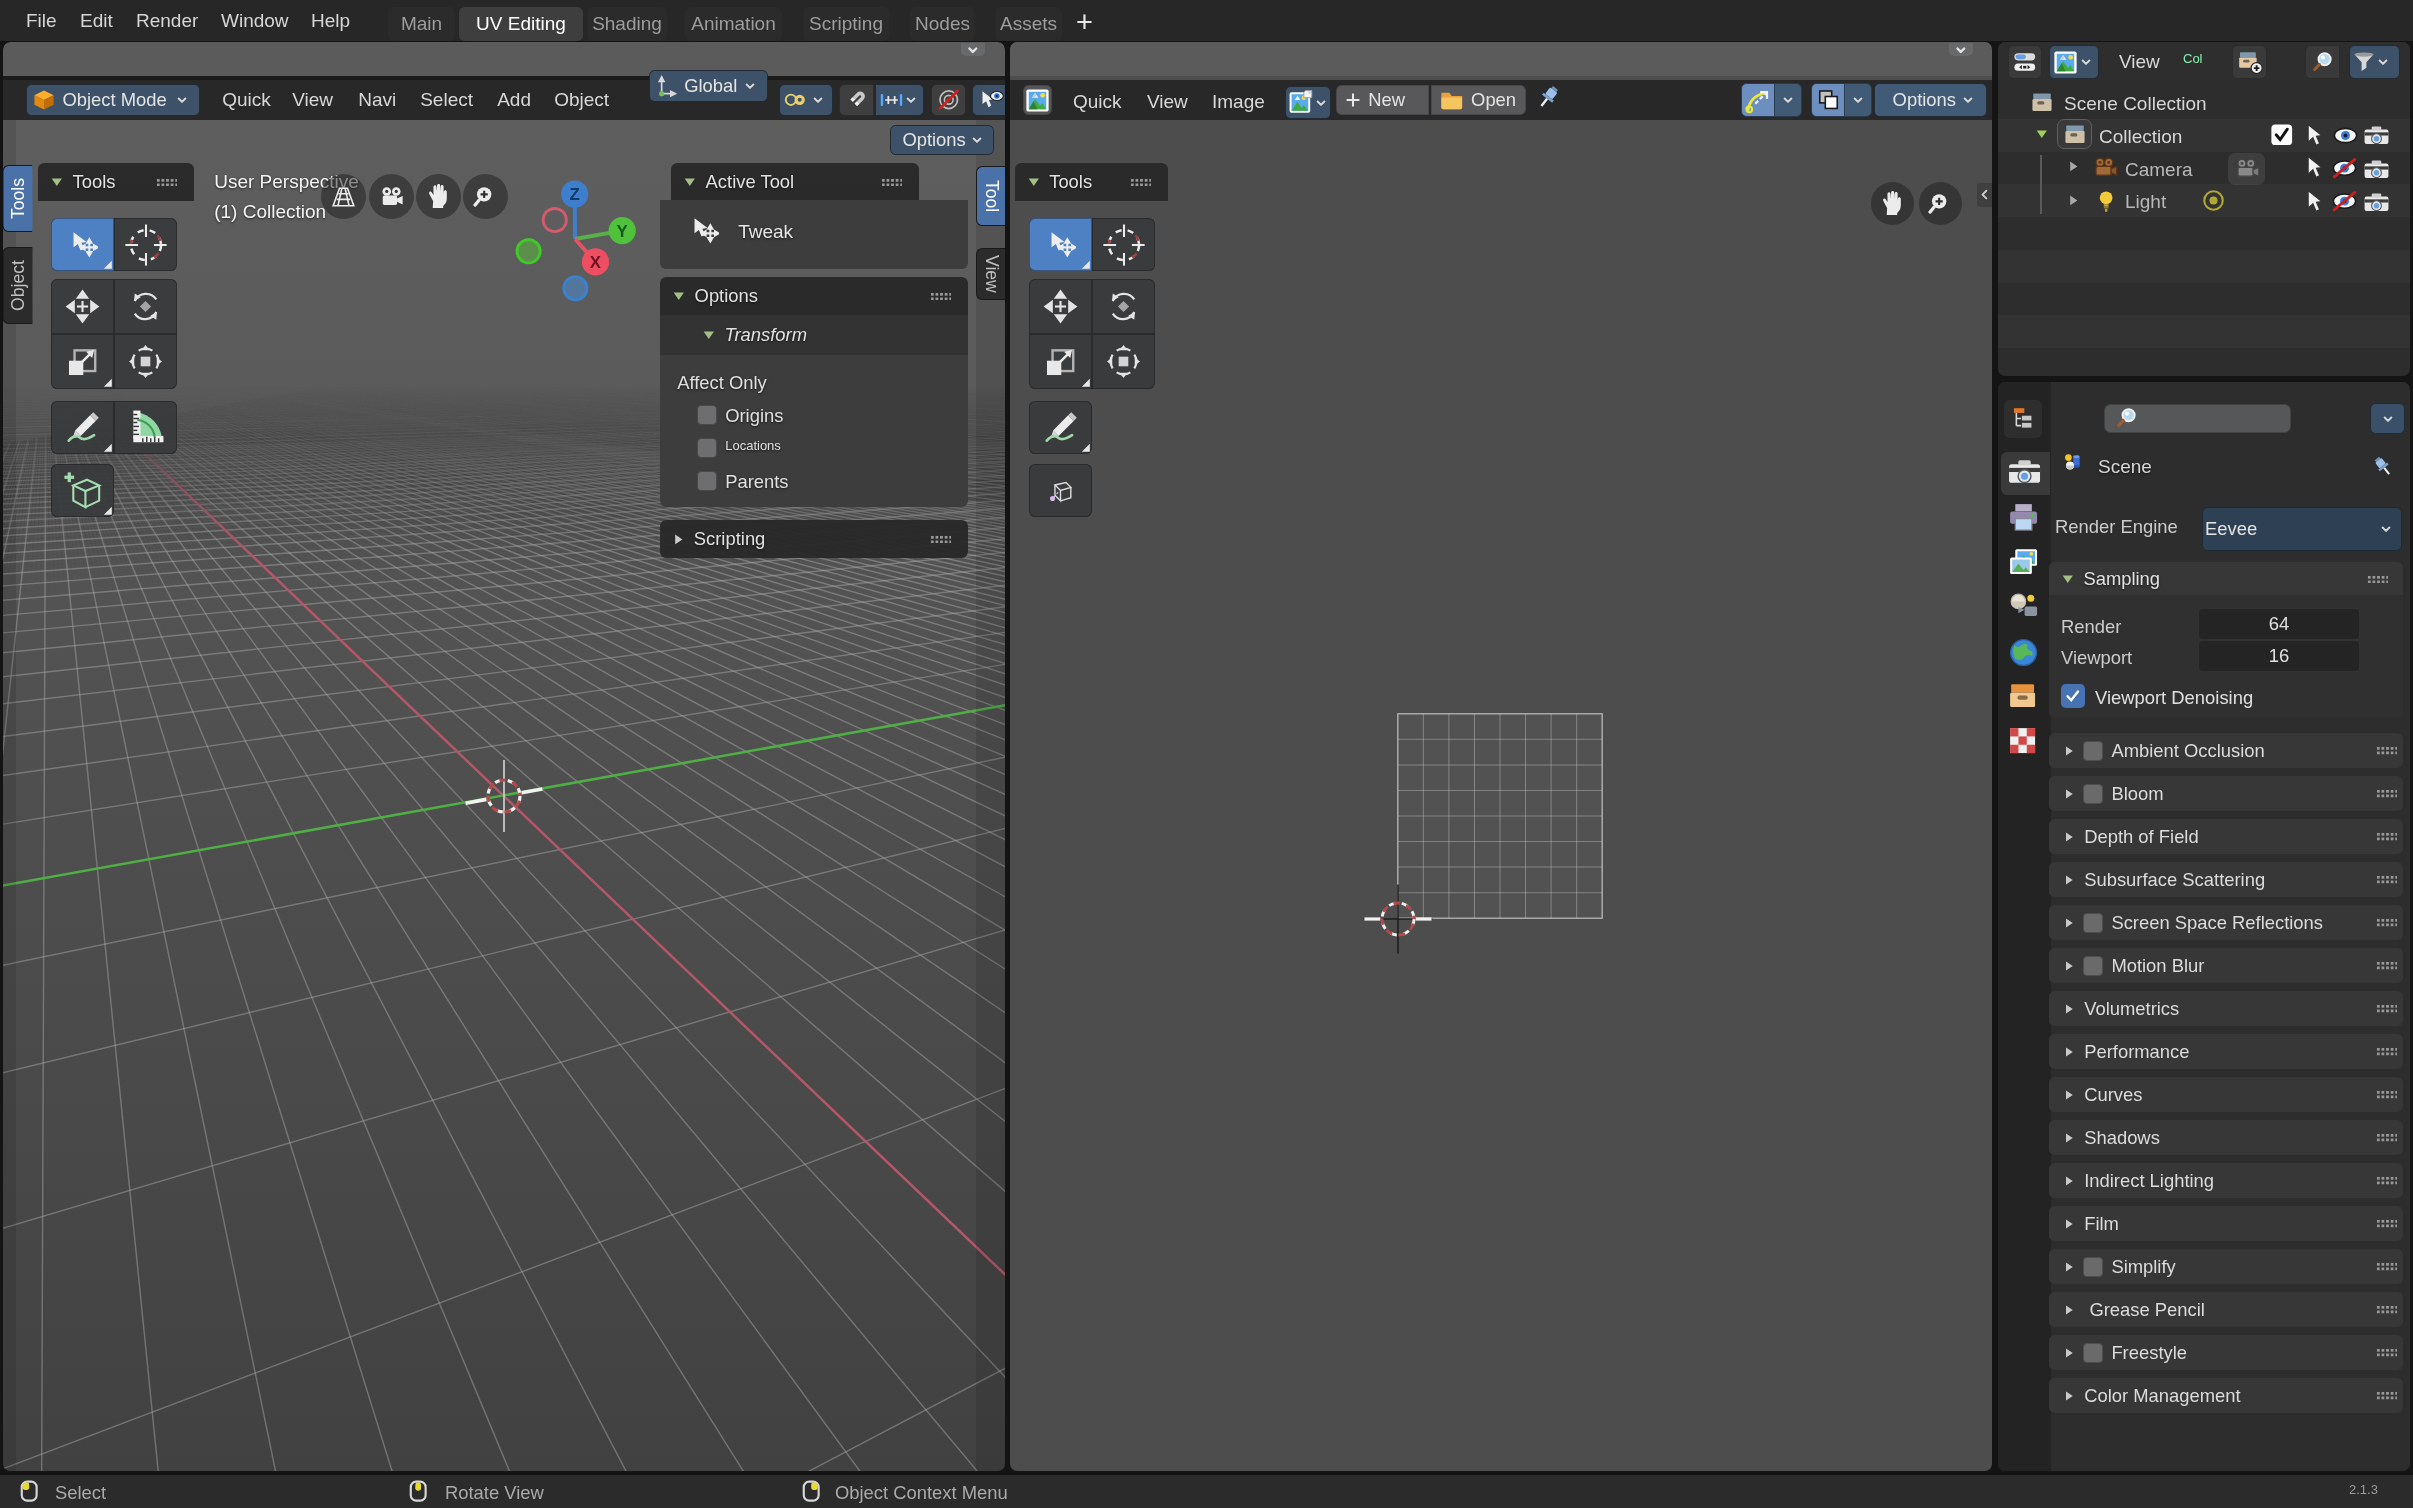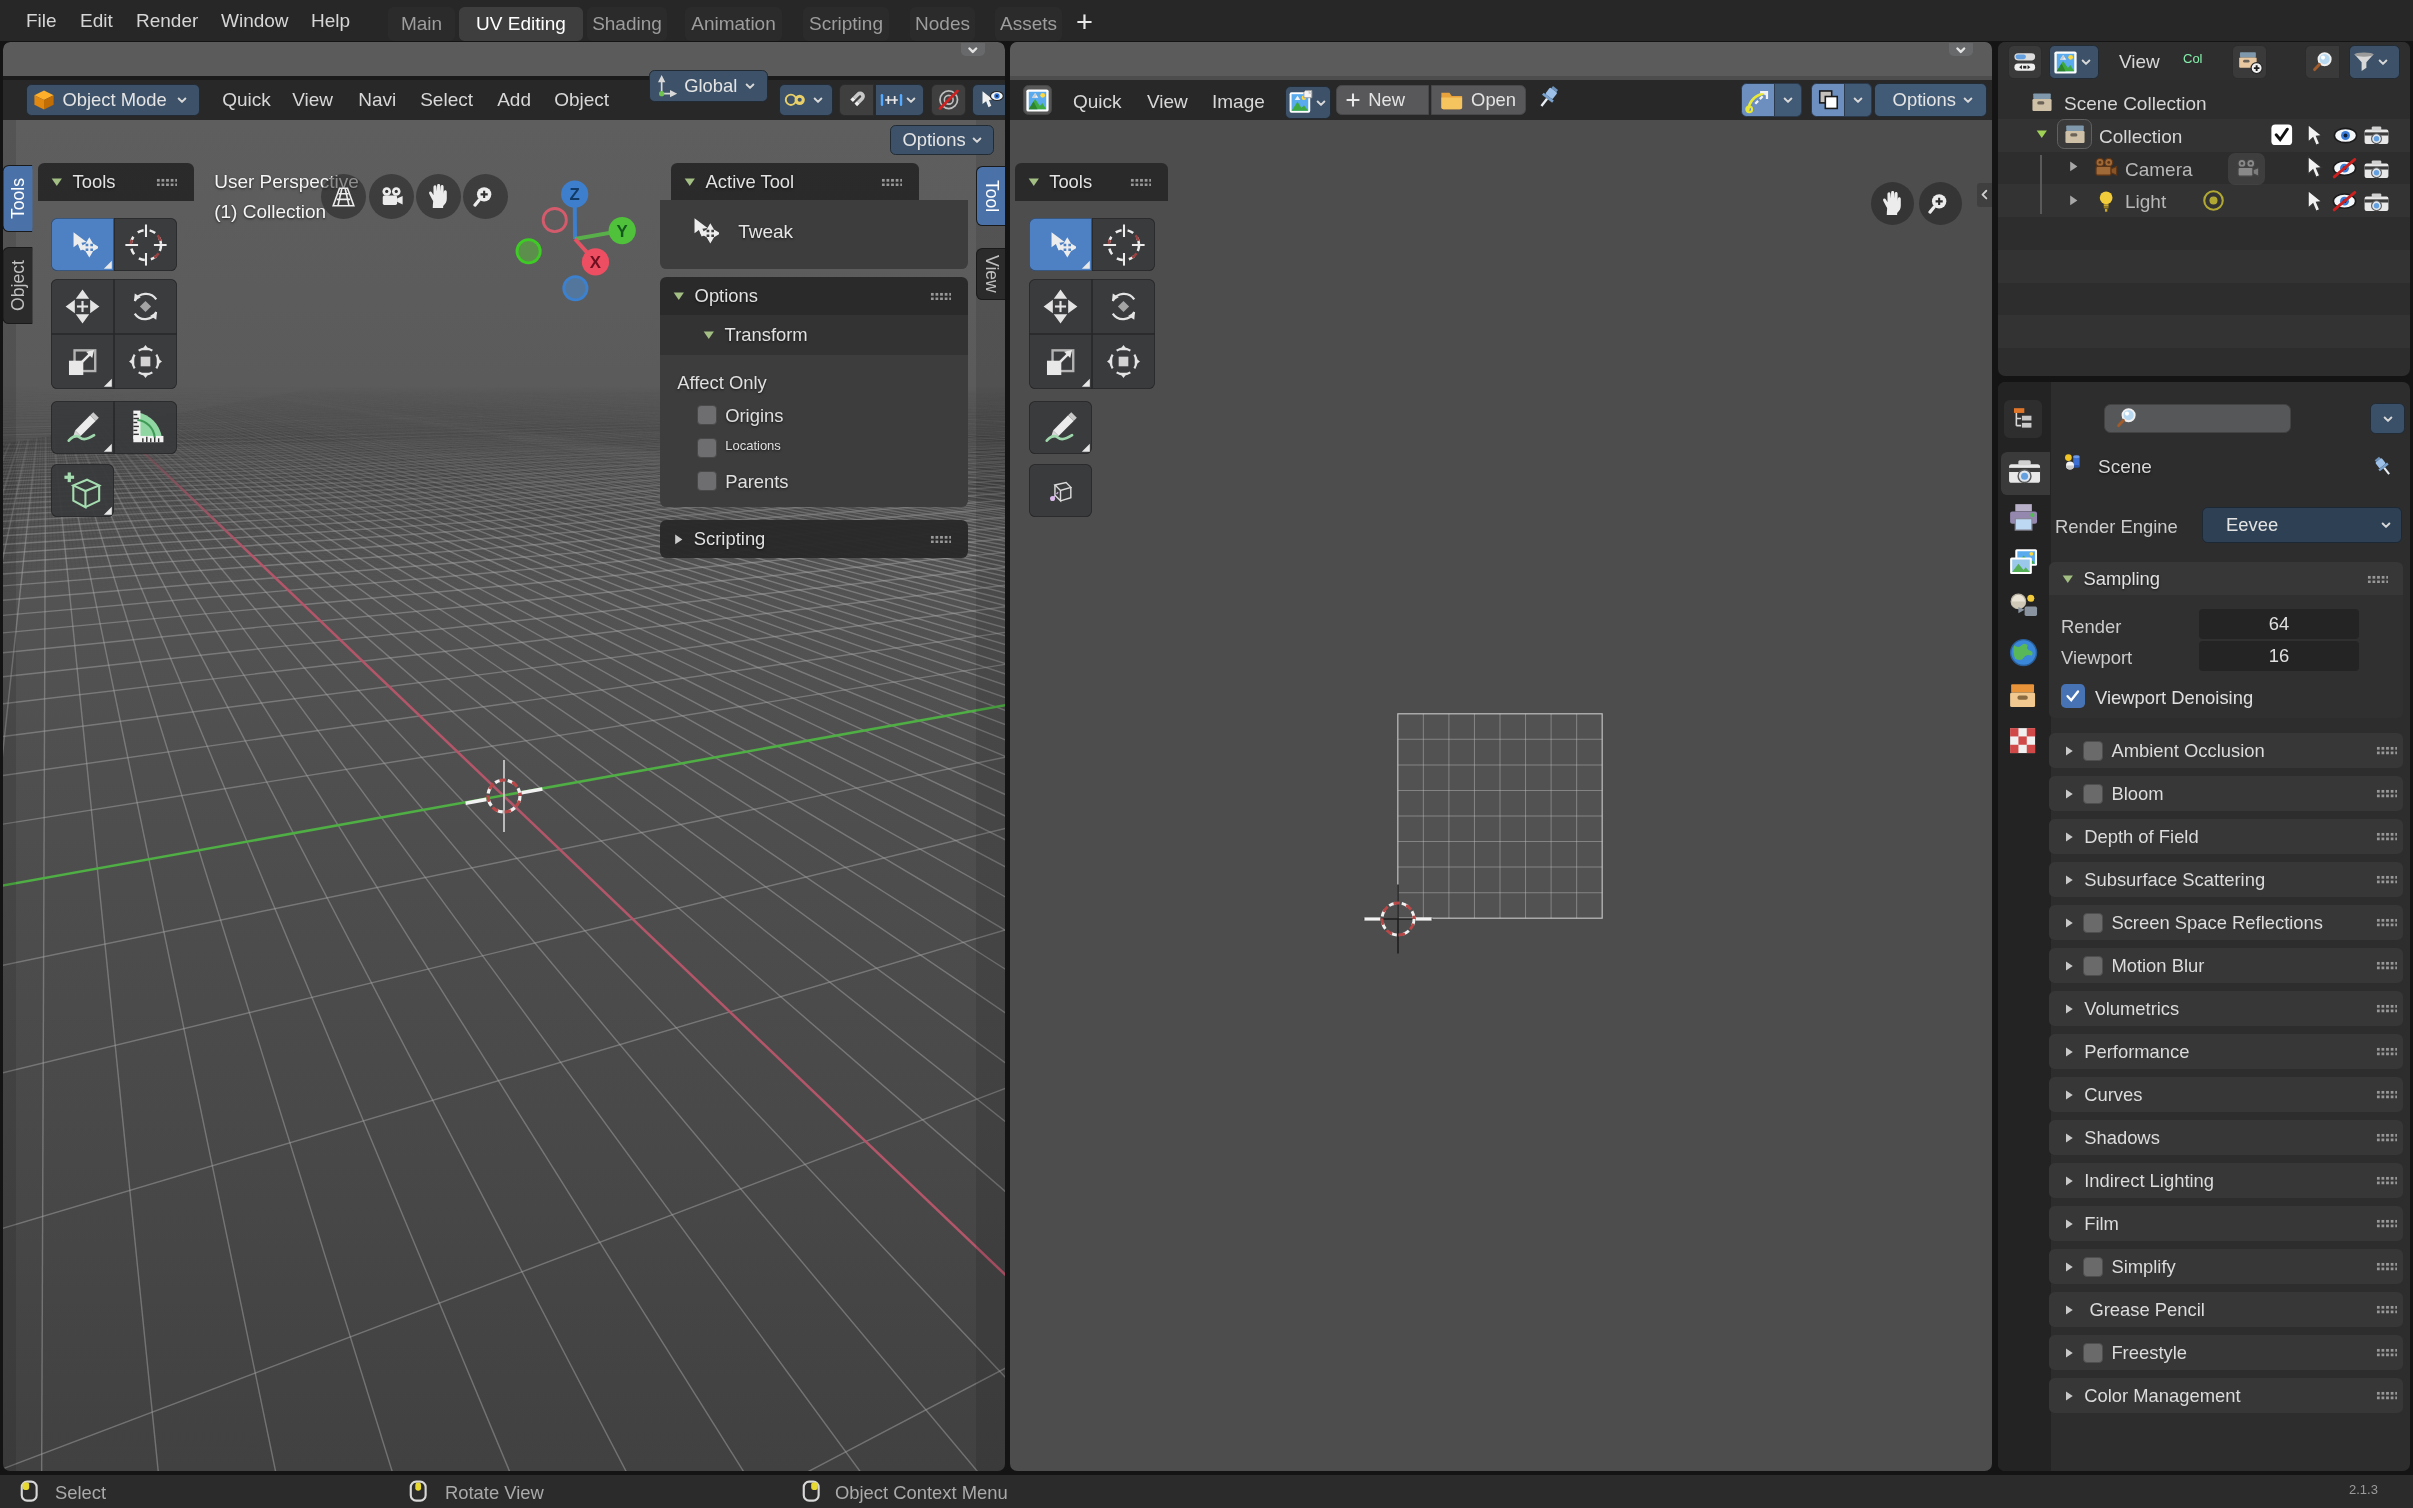--- a/index.html
+++ b/index.html
@@ -1013,21 +1013,21 @@
 <div style="position:absolute;left:735px;top:179px;font-size:19px;color:#e6e6e6;white-space:nowrap;text-shadow:0 0.8px 2.4px rgba(0,0,0,0.65);">Tweak</div>
 <div class="phead" style="left:657px;top:235px;width:308px;height:38px">
       <svg width="13.6" height="13.6" viewBox="0 0 16 16">
         <polygon points="2,4 14,4 8,13" fill="#a3bf84"></polygon>
       </svg>
       <span style="flex:1">Options</span>
       <span style="display:inline-block;width:21px;height:8.8px;background-image:radial-gradient(#989898 1.3px, rgba(0,0,0,0) 1.5px);background-size:4.6px 4.6px;background-position:0 0;"></span>
       <span style="width:8px"></span>
     </div>
 <div style="position:absolute;left:657px;top:273px;width:308px;height:192px;background:#3d3d3d;border-radius:0 0 6.4px 6.4px;"></div>
-<div style="position:absolute;left:657px;top:273px;width:308px;height:40px;background:#333333;display:flex;align-items:center;gap:8.8px;padding-left:42px;">
+<div style="position:absolute;left:657px;top:273px;width:308px;height:40px;background:#333333;display:flex;align-items:center;gap:8.8px;padding-left:42px;font-style:italic;">
       <svg width="13.6" height="13.6" viewBox="0 0 16 16">
         <polygon points="2,4 14,4 8,13" fill="#a3bf84"></polygon>
       </svg>
       <span style="color:#e2e2e2;font-size:18.4px;text-shadow:0 0.8px 2.4px rgba(0,0,0,0.6)">Transform</span>
     </div>
 <div style="position:absolute;left:674px;top:330px;font-size:18.4px;color:#e0e0e0;white-space:nowrap;text-shadow:0 0.8px 2.4px rgba(0,0,0,0.65);">Affect Only</div>
 <div class="cb" style="left:694px;top:363px"></div>
 <div style="position:absolute;left:722px;top:363px;font-size:18.4px;color:#e0e0e0;white-space:nowrap;text-shadow:0 0.8px 2.4px rgba(0,0,0,0.65);">Origins</div>
 <div class="cb" style="left:694px;top:396px"></div>
 <div style="position:absolute;left:722px;top:396px;font-size:13px;color:#e0e0e0;white-space:nowrap;text-shadow:0 0.8px 2.4px rgba(0,0,0,0.65);">Locations</div>
@@ -1564,21 +1564,21 @@
 <div style="position:absolute;left:100px;top:74px;font-size:19px;color:#d8d8d8;white-space:nowrap;text-shadow:0 0.8px 2.4px rgba(0,0,0,0.65);">Scene</div>
 <div style="position:absolute;left:372px;top:72px;transform:scaleX(-1)"><svg width="25.5" height="25.5" viewBox="0 0 32 32">
         <g transform="rotate(38 16 15)">
 <rect x="12.5" y="3" width="7" height="3" fill="#6d93bd"></rect>
           <rect x="11" y="6" width="10" height="9" rx="1.5" fill="#9dc0e8"></rect>
 <rect x="9" y="15" width="14" height="3" fill="#7ba3cf"></rect>
           <path d="M16 18 L16 28" stroke="#e8eef4" stroke-width="2.6"></path>
         </g>
       </svg></div>
 <div style="position:absolute;left:57px;top:134px;font-size:18.4px;color:#cccccc;white-space:nowrap;">Render Engine</div>
-<div class="pill" style="left:204px;top:125px;width:200px;height:36px;padding-left:23px;gap:4.8px;background:#2e4154;border:0.8px solid #1d2835">
+<div class="pill" style="left:204px;top:125px;width:200px;height:44px;padding-left:2px;gap:4.8px;background:#2e4154;border:0.8px solid #1d2835">
       <span style="flex:1">Eevee</span>
       <svg width="12" height="12" viewBox="0 0 16 16" style="flex:0 0 auto">
         <polyline points="3.5,6 8,10.5 12.5,6" fill="none" stroke="#d8d8d8" stroke-width="2.6" stroke-linecap="round" stroke-linejoin="round"></polyline>
       </svg>
       <span style="width:4px"></span>
     </div>
 <div class="phead" style="left:51px;top:180px;width:354px;height:34px;background:#373737;border-radius:5.6px 5.6px 0 0">
       <svg width="13.6" height="13.6" viewBox="0 0 16 16">
         <polygon points="2,4 14,4 8,13" fill="#a3bf84"></polygon>
       </svg>

